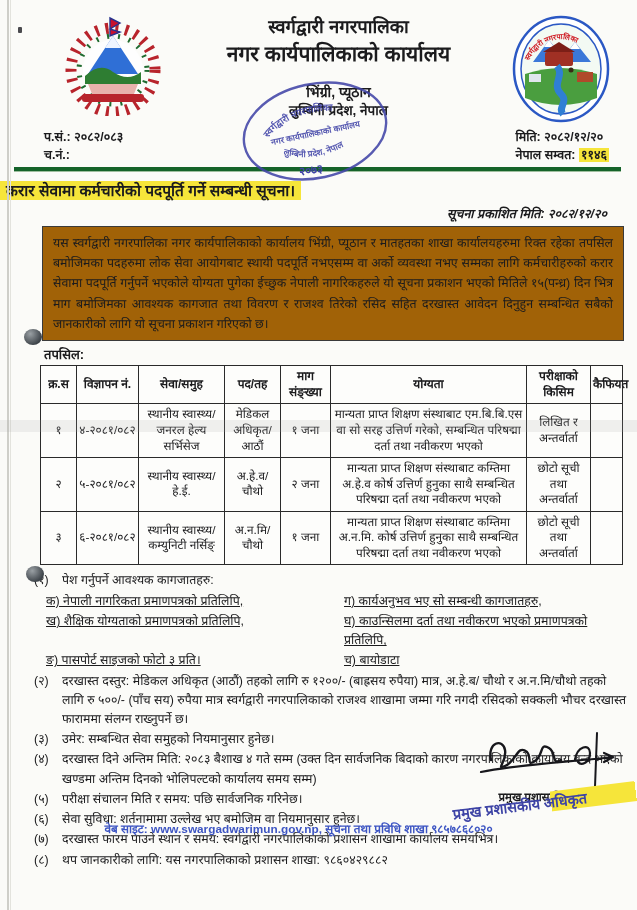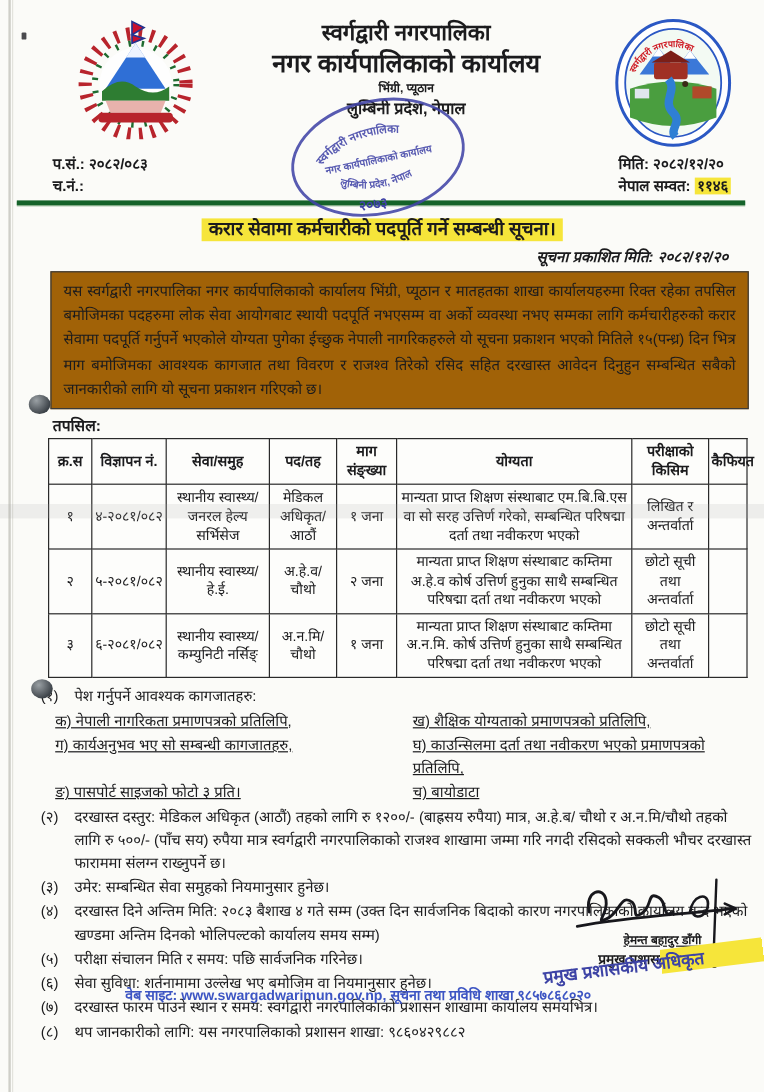--- a/index.html
+++ b/index.html
@@ -17,39 +17,39 @@
     background:radial-gradient(circle at 35% 30%, #9aa0a4, #3c4248 72%);}
   .punch.p1{left:24px;top:329px;}
   .punch.p2{left:26px;top:566px;}
 
   
   .header{display:flex;align-items:flex-start;padding:14px 26px 0 52px;}
   .emblem{width:122px;height:102px;flex:none;}
   .hc{flex:1;text-align:center;line-height:1.2;padding-top:2px;}
   .hc .t1{font-size:18.5px;font-weight:bold;}
   .hc .t2{font-size:21px;font-weight:bold;margin-top:3px;}
-  .hc .t3{font-size:10px;font-weight:bold;margin-top:3px;}
+  .hc .t3{font-size:14px;font-weight:bold;margin-top:18px;}
   .hc .t4{font-size:13.5px;font-weight:bold;margin-top:2px;}
   .hc .t5{font-size:11.5px;font-weight:bold;margin-top:2px;color:#3c3c44;}
   .logo{width:100px;height:110px;flex:none;margin-left:8px;}
 
   .refrow{display:flex;justify-content:space-between;padding:4px 28px 0 44px;
     font-size:12.5px;font-weight:bold;line-height:1.45;}
   .refrow .right{text-align:left;}
   .hl{background:#f6e53a;padding:0 2px;}
 
   .greenline{height:4px;background:#15632a;margin:3px 16px 0 14px;
     box-shadow:0 1px 0 #9fbf9f;}
 
   .stamp-office{position:absolute;left:238px;top:80px;width:154px;height:102px;
     transform:rotate(-12deg);opacity:.88;pointer-events:none;}
   .stamp-year{position:absolute;left:299px;top:162px;color:#3f42a6;font-weight:bold;
     font-size:11.5px;transform:rotate(-8deg);}
 
-  .titleline{text-align:center;margin-top:8px;}
+  .titleline{text-align:left;margin-top:8px;}
   .titleline span{font-size:15.5px;font-weight:bold;background:#f6e53a;padding:1px 6px;}
   .pubdate{text-align:right;font-size:12.5px;font-weight:bold;font-style:italic;
     padding-right:30px;margin-top:4px;}
 
   .bodybox{border:1.4px solid #3a3a3a;margin:4px 13px 0 42px;padding:6px 10px;
     font-size:12.4px;line-height:1.62;text-align:justify;background:#a16207;}
 
   .tapasil{font-size:13px;font-weight:bold;margin:4px 0 2px 44px;}
 
   table.vac{border-collapse:collapse;table-layout:fixed;width:582px;margin-left:40px;
@@ -219,22 +219,22 @@
     </tbody>
 </table>
 
 <div class="terms">
     <div class="term">
       <span class="term-no">(१)</span>
       <span class="term-text">पेश गर्नुपर्ने आवश्यक कागजातहरु:</span>
     </div>
     <div class="docs">
       <div class="doc">क) नेपाली नागरिकता प्रमाणपत्रको प्रतिलिपि,</div>
+      <div class="doc">ग) कार्यअनुभव भए सो सम्बन्धी कागजातहरु,</div>
       <div class="doc">ख) शैक्षिक योग्यताको प्रमाणपत्रको प्रतिलिपि,</div>
-      <div class="doc">ग) कार्यअनुभव भए सो सम्बन्धी कागजातहरु,</div>
       <div class="doc">घ) काउन्सिलमा दर्ता तथा नवीकरण भएको प्रमाणपत्रको प्रतिलिपि,</div>
       <div class="doc">ङ) पासपोर्ट साइजको फोटो ३ प्रति।</div>
       <div class="doc">च) बायोडाटा</div>
     </div>
     <div class="term">
       <span class="term-no">(२)</span>
       <span class="term-text">दरखास्त दस्तुर: मेडिकल अधिकृत (आठौं) तहको लागि रु १२००/- (बाह्रसय रुपैया) मात्र, अ.हे.ब/ चौथो र अ.न.मि/चौथो तहको लागि रु ५००/- (पाँच सय) रुपैया मात्र स्वर्गद्वारी नगरपालिकाको राजश्व शाखामा जम्मा गरि नगदी रसिदको सक्कली भौचर दरखास्त फाराममा संलग्न राख्नुपर्ने छ।</span>
     </div>
     <div class="term">
       <span class="term-no">(३)</span>
@@ -262,21 +262,20 @@
     </div>
   </div>
 
 <div class="sigblock">
   <svg class="sig-svg" viewBox="0 0 150 58">
     <path d="M14 30 C10 12 26 8 28 20 C30 32 18 40 28 36 C40 31 40 14 50 22 C55 27 49 37 58 31 C67 25 62 12 72 18 C80 23 74 36 84 30" stroke="#17171c" stroke-width="2.4" fill="none" stroke-linecap="round"></path>
     <path d="M98 30 C100 16 113 13 113 23 C113 33 104 36 101 32" stroke="#17171c" stroke-width="2.2" fill="none" stroke-linecap="round"></path>
     <path d="M4 42 C44 34 92 32 136 27 M136 27 L127 23 M136 27 L127 32" stroke="#17171c" stroke-width="2.2" fill="none" stroke-linecap="round"></path>
     <path d="M120 3 L118 57" stroke="#17171c" stroke-width="2" fill="none" stroke-linecap="round"></path>
   </svg>
-  <div class="sig-name">हेमन्त बहादुर डाँगी</div>
   <div class="sig-title">प्रमुख प्रशासकीय अधिकृत</div>
 </div>
 <div class="stamp-cao">प्रमुख प्रशासकीय अधिकृत</div>
 
 <div class="footer">
   <span>वेब साइट:</span>
   <span class="url">www.swargadwarimun.gov.np</span><span>, सूचना तथा प्रविधि शाखा ९८५७८६८०२०</span>
 </div>
 
 </body></html>

